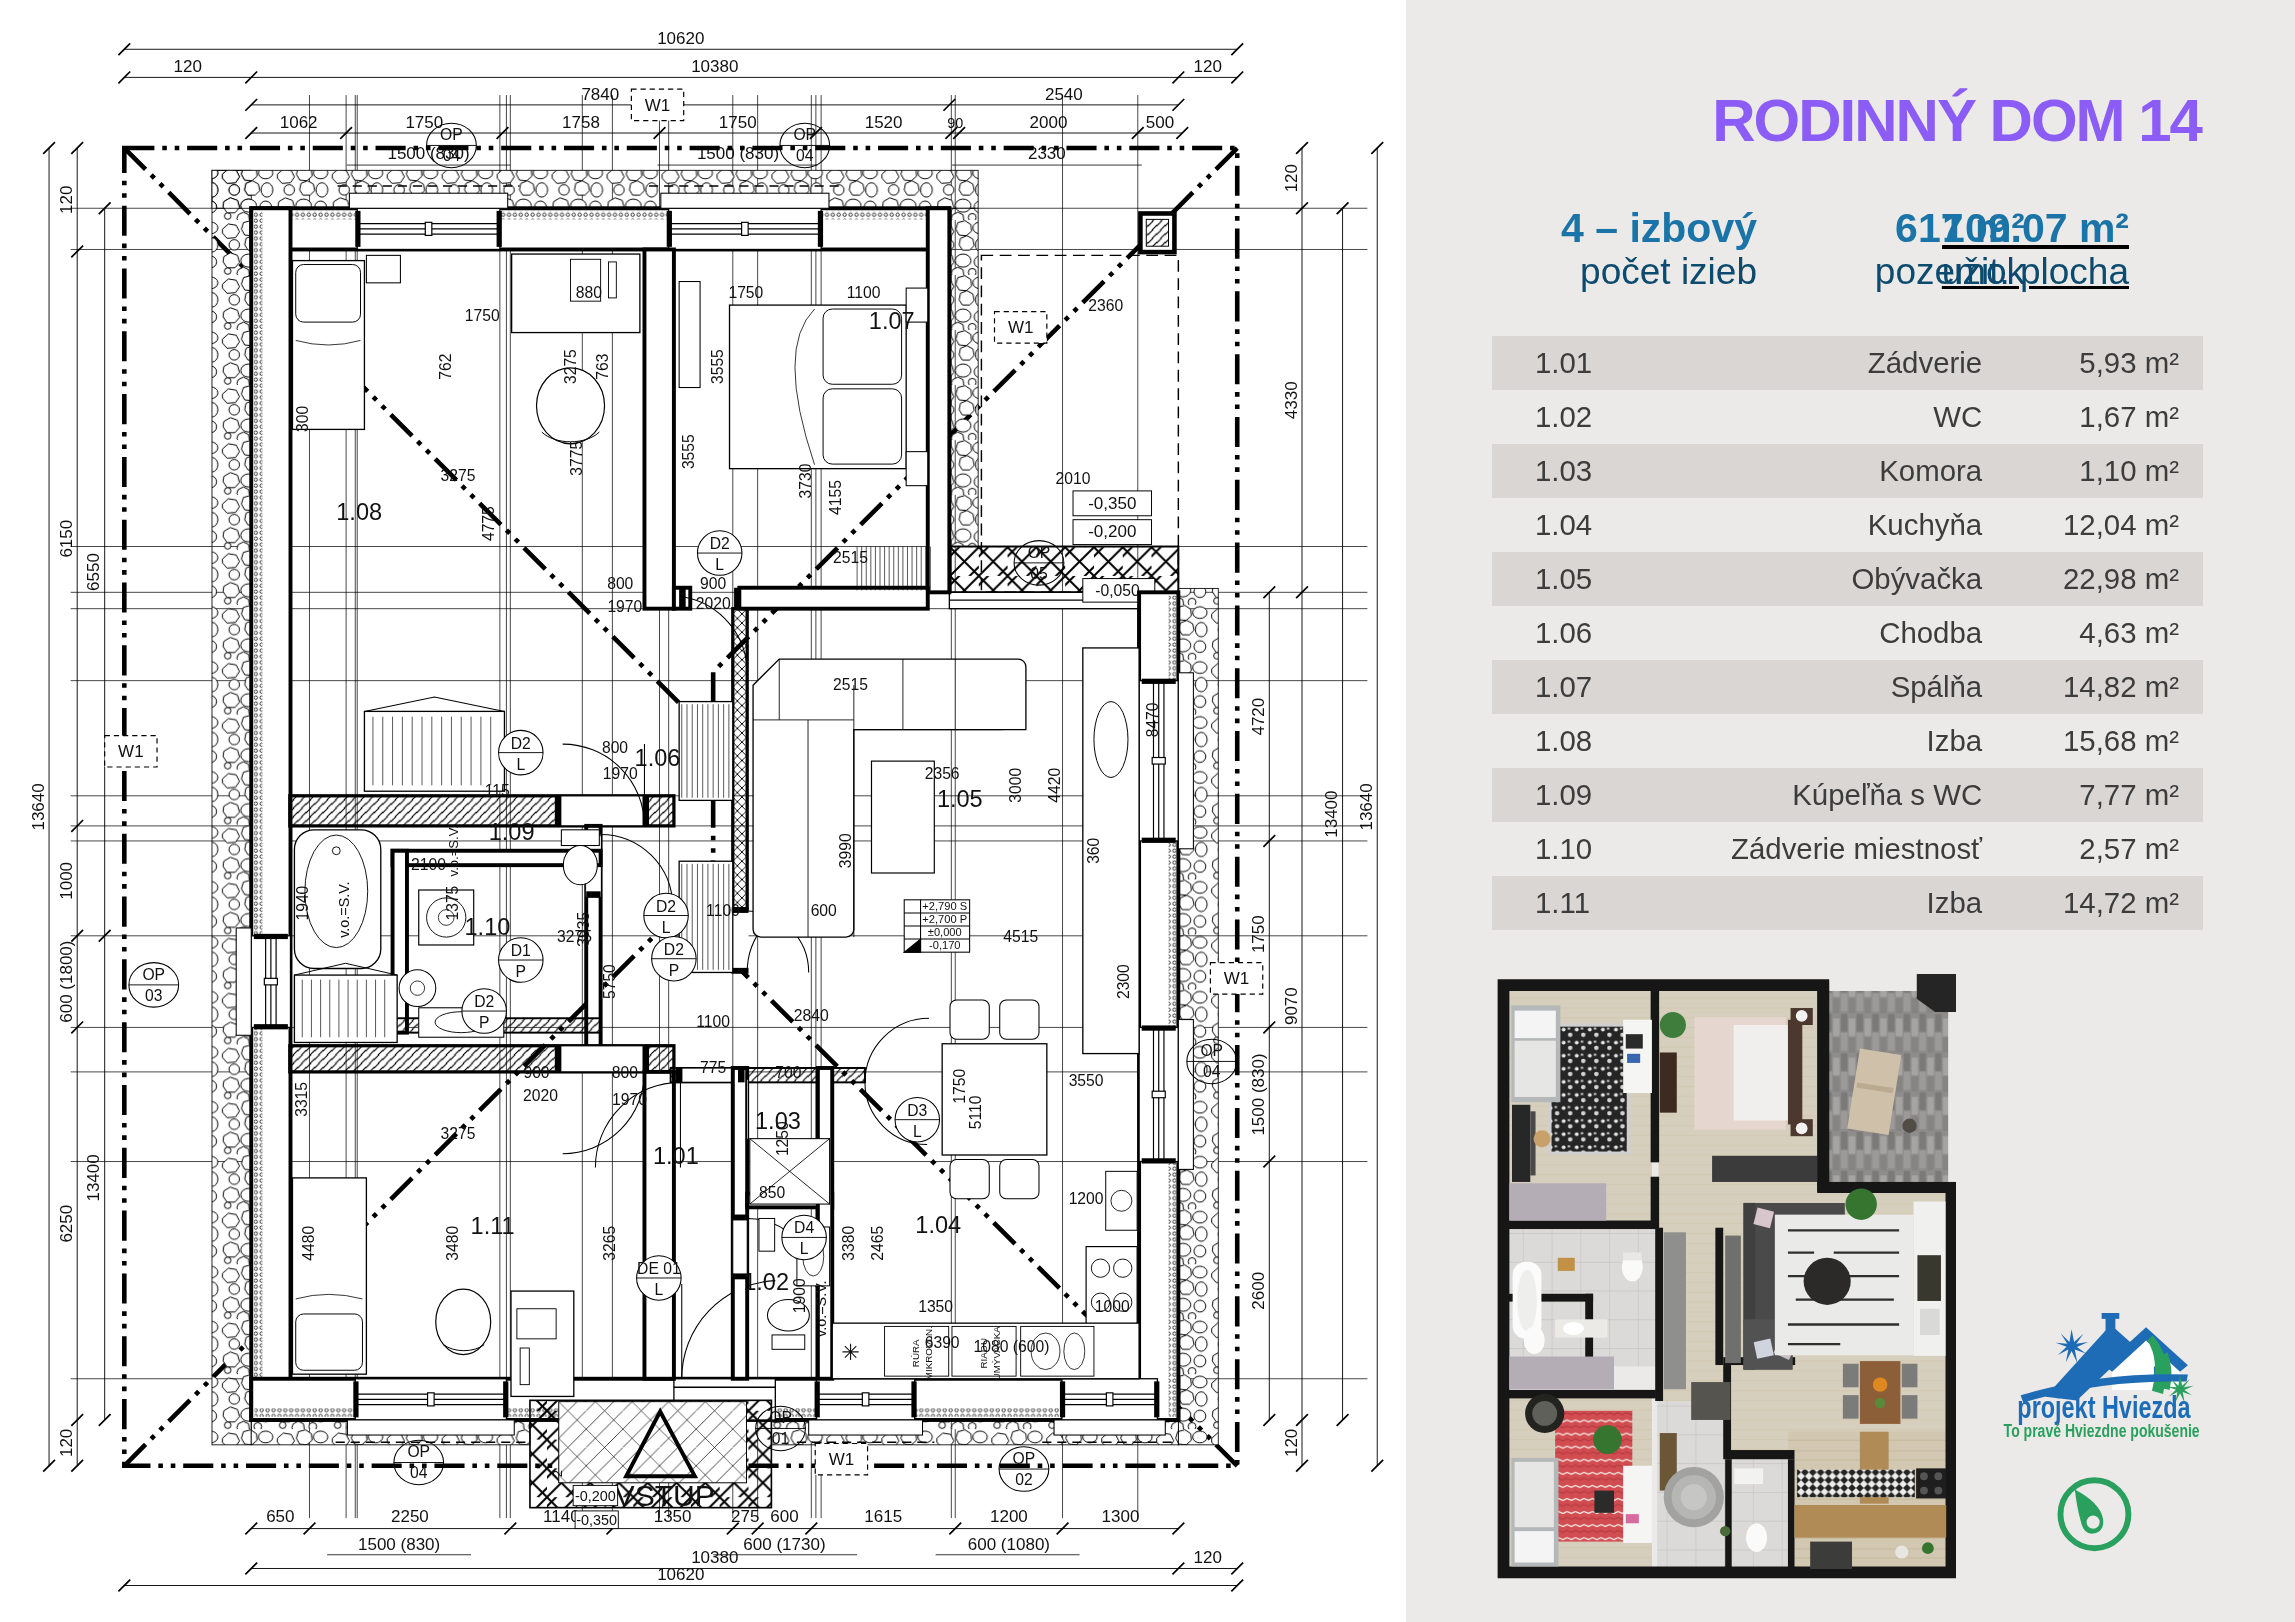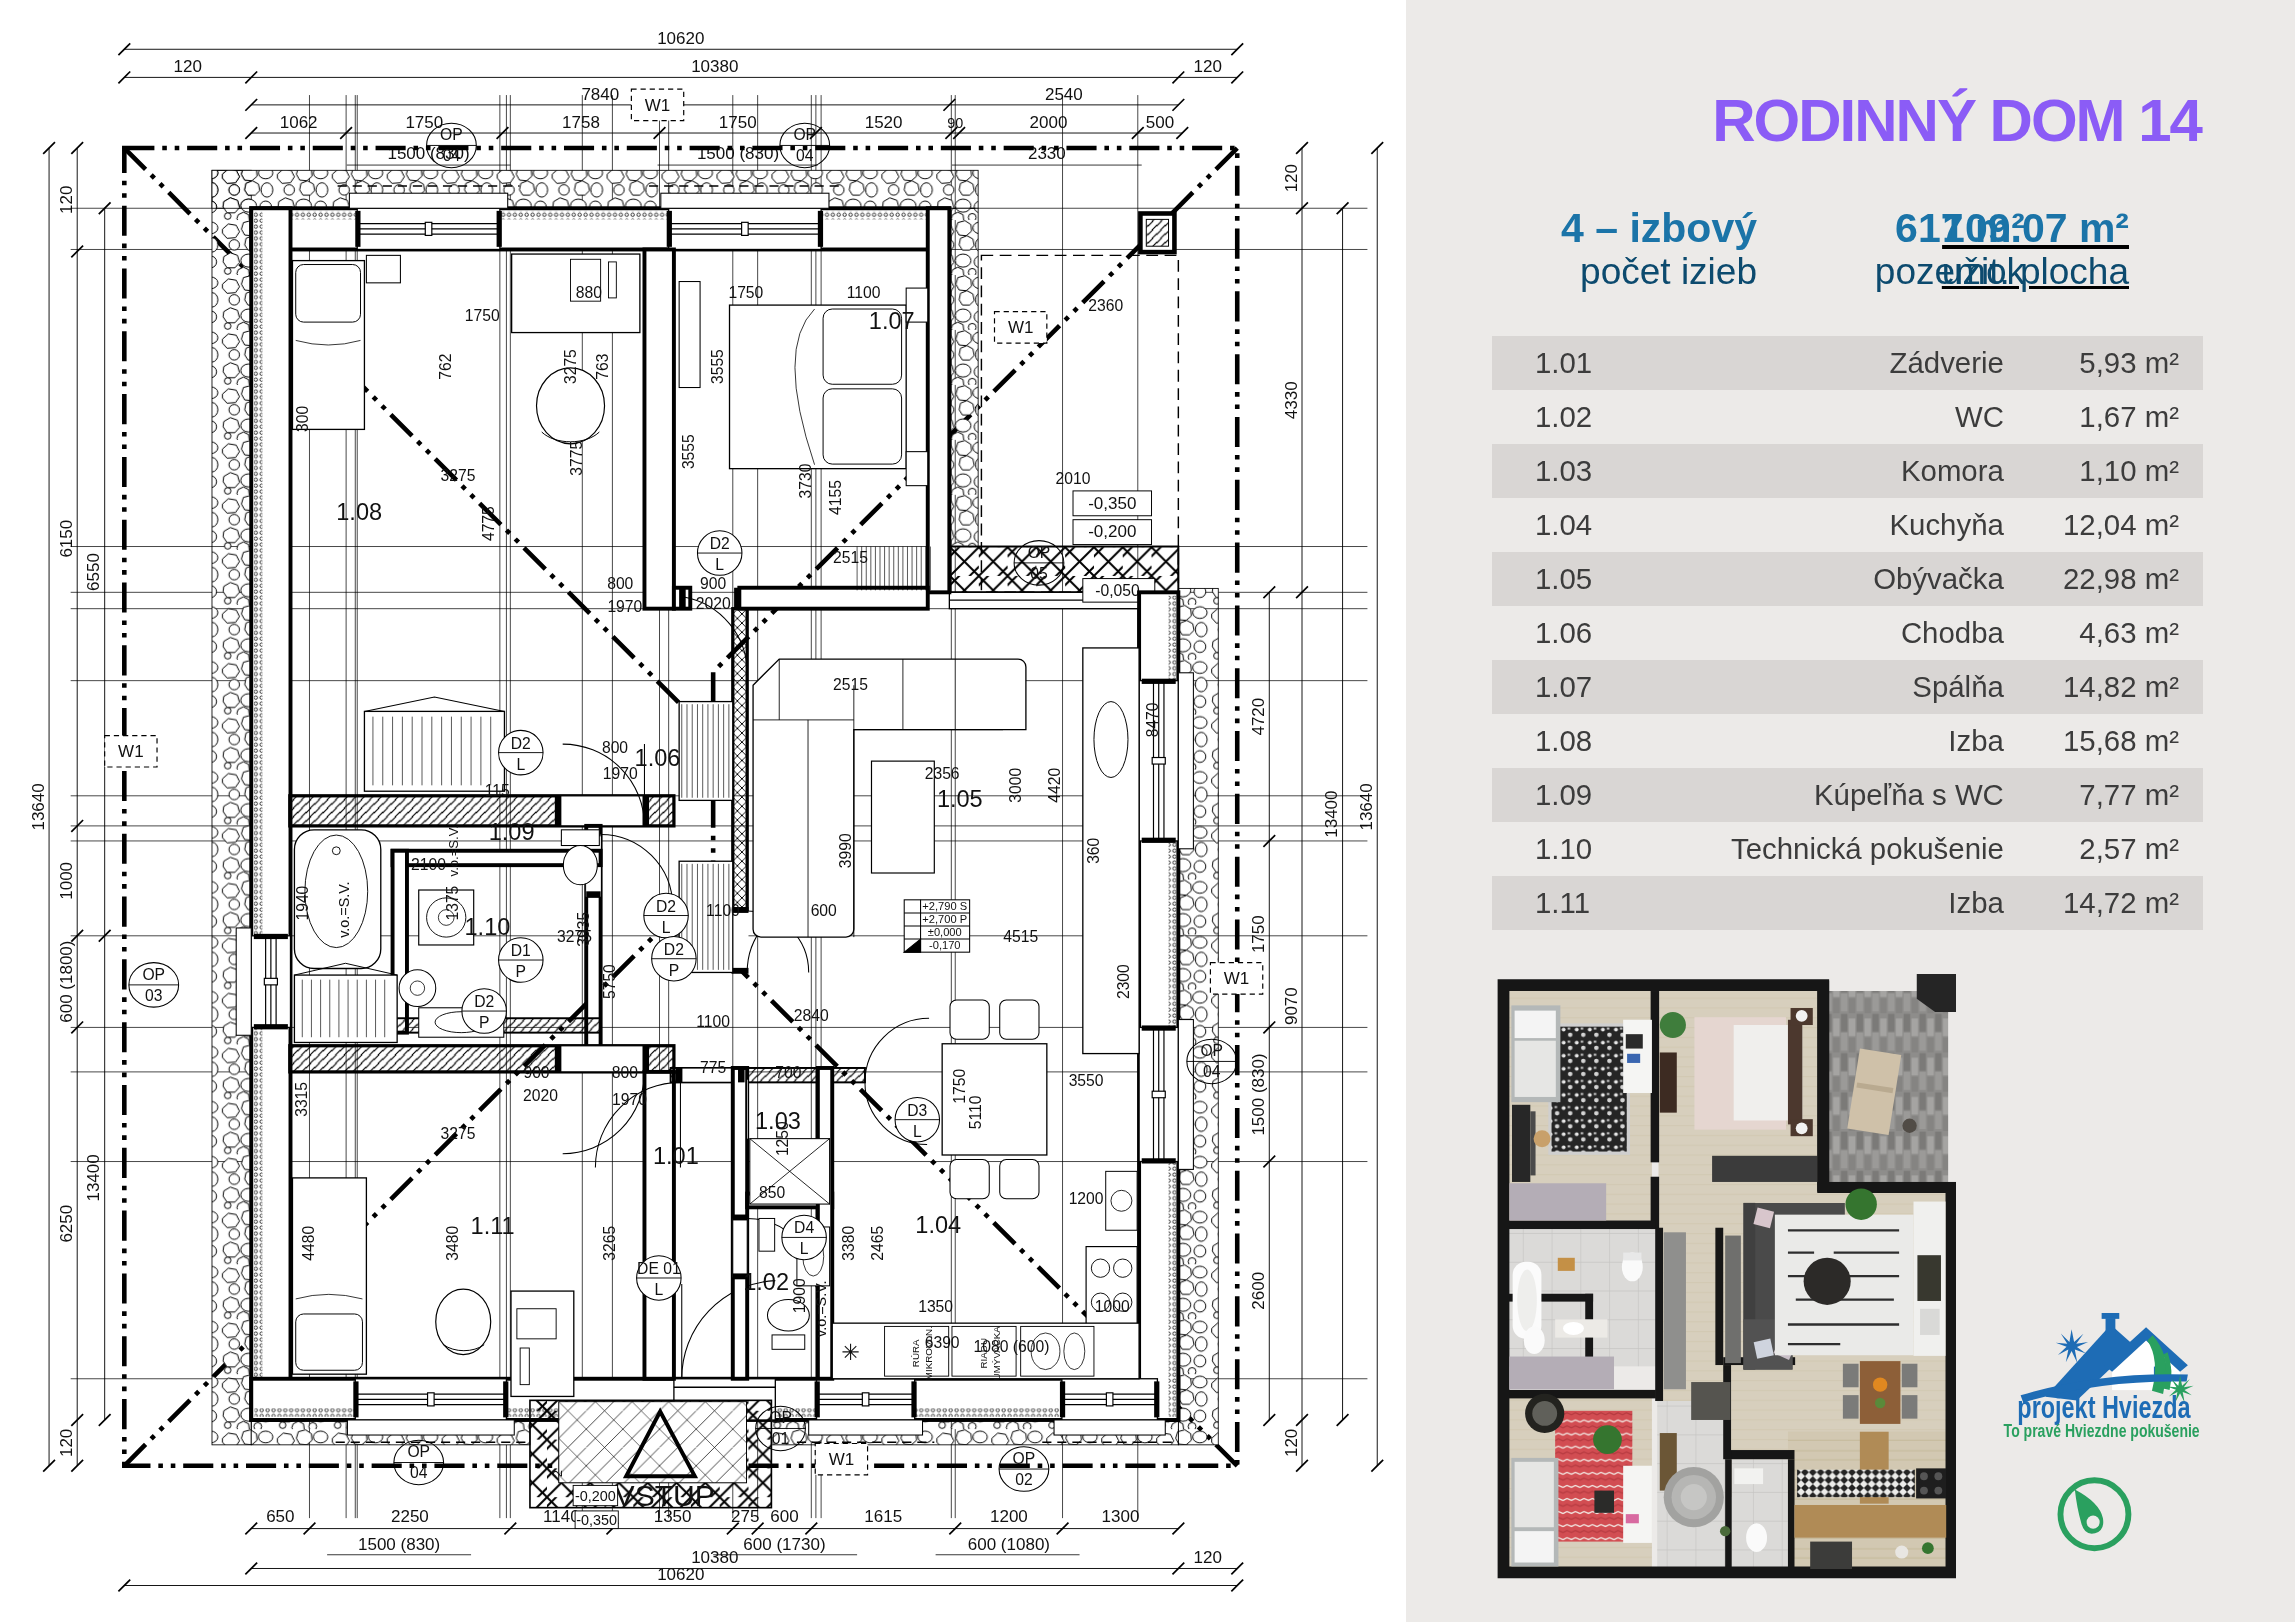--- a/index.html
+++ b/index.html
@@ -83,21 +83,21 @@
         <td class="c2">Izba</td>
         <td class="c3">15,68 m²</td>
       </tr>
   <tr class="band">
         <td class="c1">1.09</td>
         <td class="c2">Kúpeľňa s WC</td>
         <td class="c3">7,77 m²</td>
       </tr>
   <tr>
         <td class="c1">1.10</td>
-        <td class="c2">Technická pokušenie</td>
+        <td class="c2">Zádverie miestnosť</td>
         <td class="c3">2,57 m²</td>
       </tr>
   <tr class="band">
         <td class="c1">1.11</td>
         <td class="c2">Izba</td>
         <td class="c3">14,72 m²</td>
       </tr>
 </tbody>
   </table>
 

